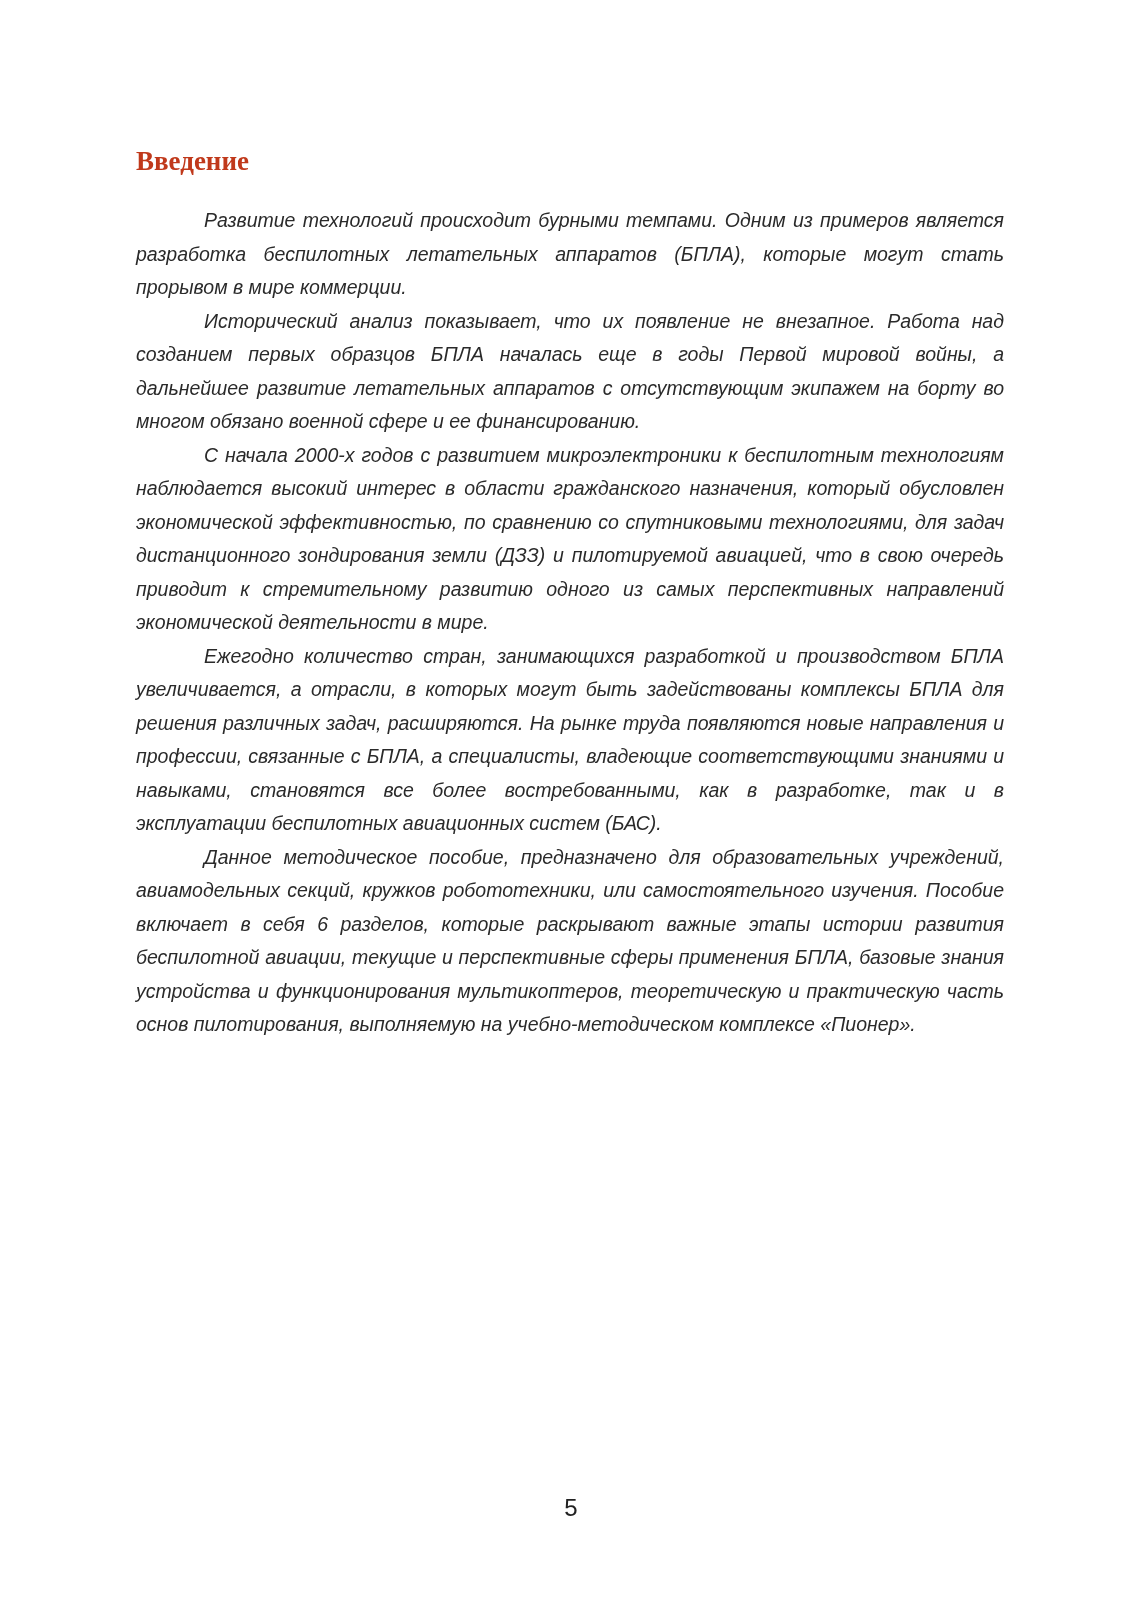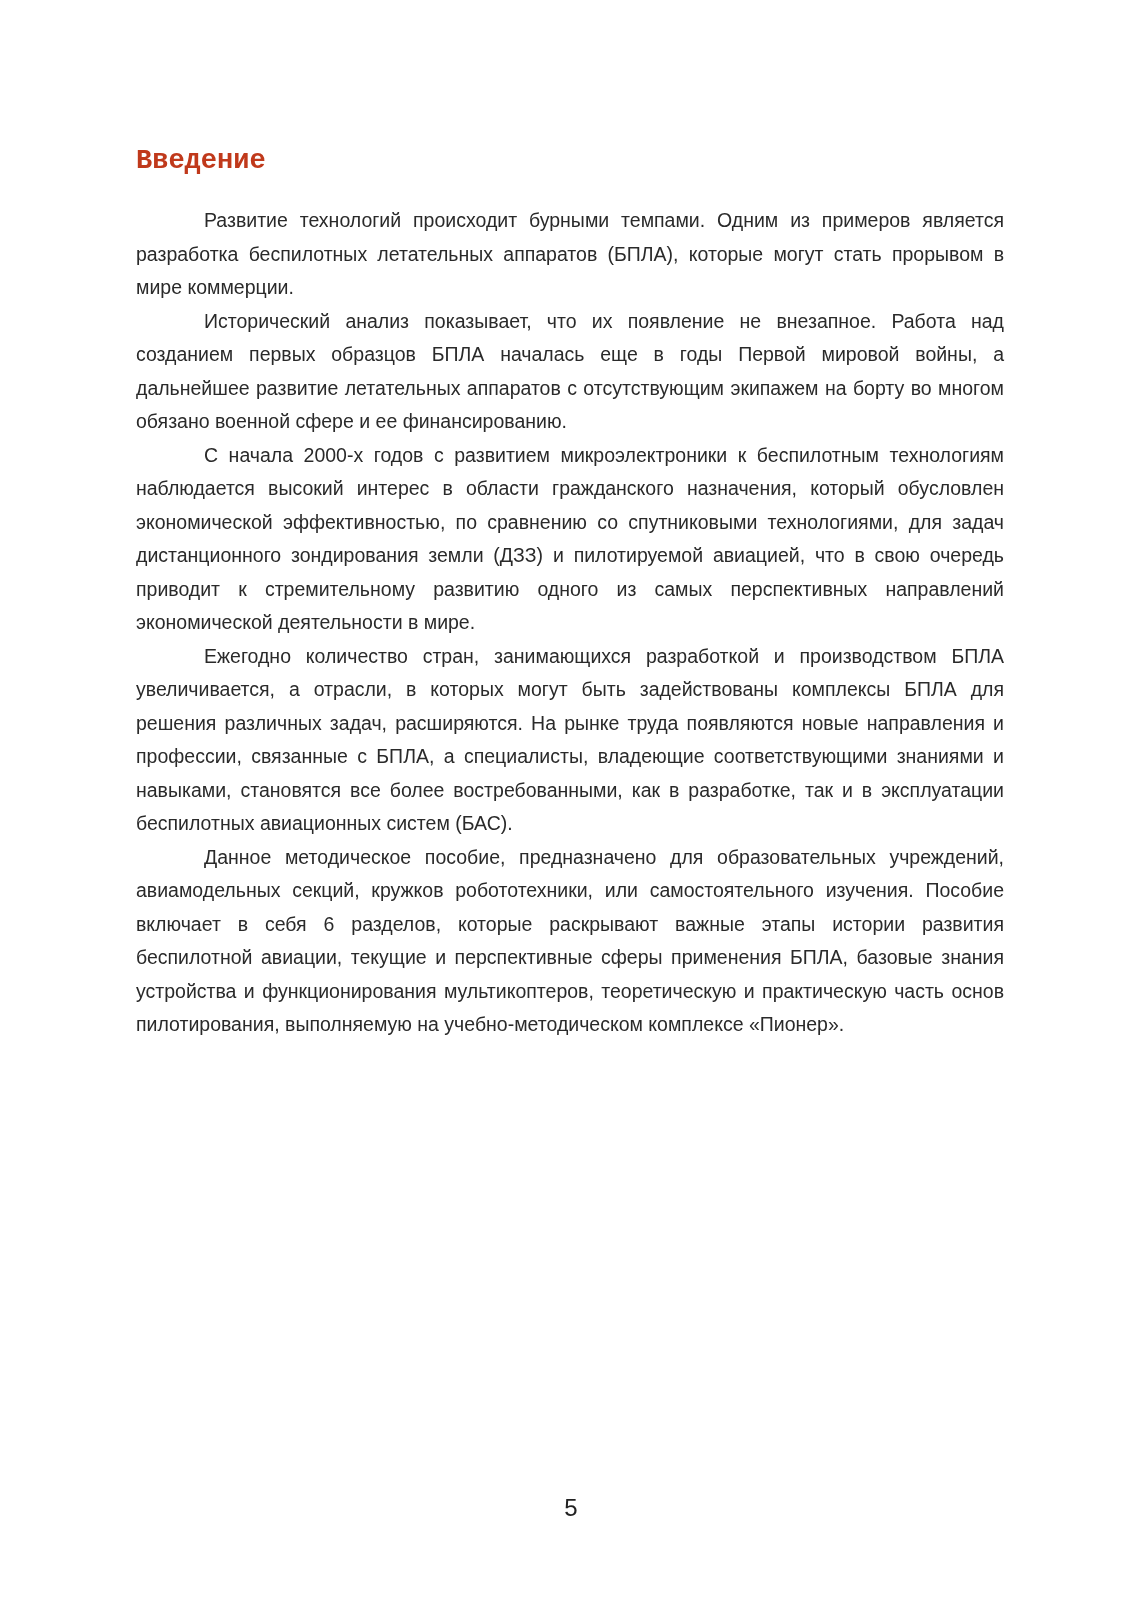--- a/index.html
+++ b/index.html
@@ -1,28 +1,28 @@
 <!DOCTYPE html>
 <html><head>
 <meta charset="utf-8">
 <style>
   html, body { margin: 0; padding: 0; background: #ffffff; }
   body { width: 1142px; height: 1615px; position: relative; overflow: hidden; }
   .page { position: absolute; left: 0; top: 0; width: 1142px; height: 1615px; background: #fff; }
   .heading {
     position: absolute; left: 136px; top: 146px;
-    font-family: Liberation Mono, monospace; font-weight: bold;
+    font-family: Liberation Serif, serif; font-weight: bold;
     font-size: 27px; color: #c0391b; letter-spacing: 0px; margin: 0;
   }
   .body-text {
     position: absolute; left: 136px; top: 204px; width: 868px;
     font-family: "Liberation Sans", sans-serif; font-size: 19.5px;
     line-height: 33.5px; color: #2a2a2a; text-align: justify;
   }
-  .body-text p { margin: 0; text-indent: 68px; }
+  .body-text p { margin: 0; text-indent: 68px; font-style: italic; }
   .page-number {
     position: absolute; left: 0; width: 1142px; top: 1494px; text-align: center;
     font-family: "Liberation Sans", sans-serif; font-size: 24px; color: #222;
   }
 </style>
 </head>
 <body>
 
 <div class="page">
   <h1 class="heading">Введение</h1>

